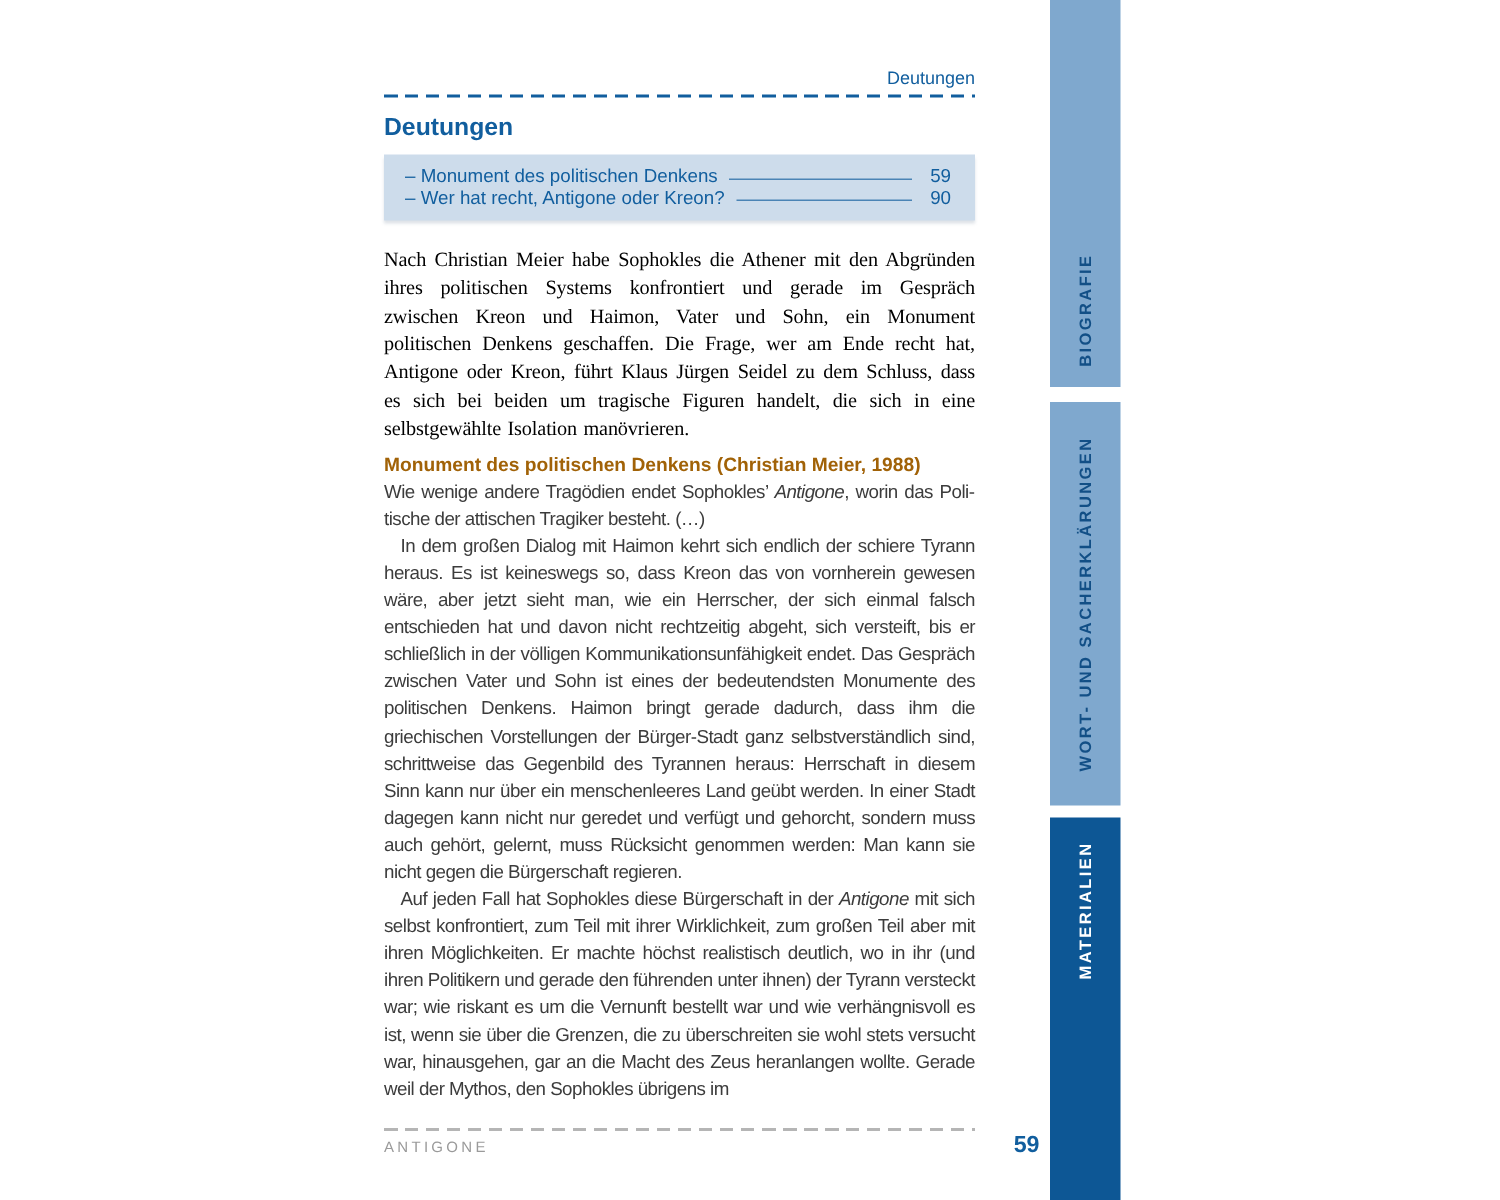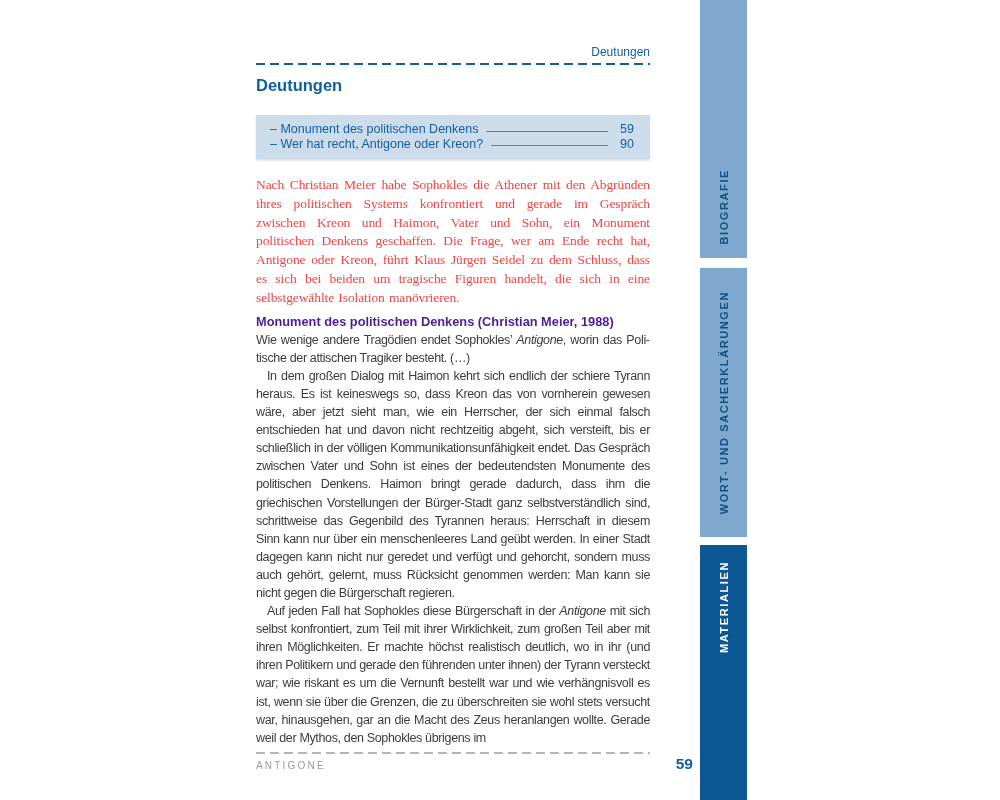--- a/index.html
+++ b/index.html
@@ -7,32 +7,32 @@
         font-family:"Liberation Sans",sans-serif;}
 
   
   .content{position:absolute;left:256px;top:17px;width:394px;}
   .running-head{padding-top:29px;text-align:right;font-size:12px;line-height:13px;
                 color:#115E9E;}
   .rule-top{margin-top:4px;height:2px;
             background:repeating-linear-gradient(90deg,#115E9E 0 9px,transparent 9px 14px);}
   .page-title{margin:10px 0 0 0;font-size:16.5px;line-height:20px;font-weight:bold;color:#115E9E;}
 
-  .toc-box{margin-top:20px;background:#CDDCEB;padding:7px 16px 8px 14px;
+  .toc-box{margin-top:8px;background:#CDDCEB;padding:7px 16px 8px 14px;
            box-shadow:0 2px 2px rgba(120,140,160,0.25);}
   .toc-row{display:flex;align-items:center;font-size:12.5px;line-height:14.5px;color:#115E9E;}
   .toc-label{white-space:nowrap;}
   .toc-leader{flex:1;height:1px;background:#4B84B5;margin:4px 8px 0 8px;}
   .toc-page{min-width:18px;text-align:right;}
 
   .intro{margin:17px 0 0 0;font-family:"Liberation Serif",serif;font-size:13.5px;
-         line-height:18.8px;color:#ef4444;text-align:justify;letter-spacing:-0.1px;
+         line-height:18.8px;color:#000000;text-align:justify;letter-spacing:-0.1px;
          word-spacing:1px;hyphens:manual;}
   .section-heading{margin:5px 0 0 0;font-size:12.8px;line-height:18.1px;font-weight:bold;
-                   color:#4c1d95;white-space:nowrap;}
+                   color:#a16207;white-space:nowrap;}
   .body-para{margin:0;font-size:12.5px;line-height:18.1px;color:#3C3C3C;text-align:justify;
              letter-spacing:-0.35px;hyphens:manual;}
   .body-para.indent{text-indent:11px;}
   .body-para em{font-style:italic;}
 
   
   .footer{position:absolute;left:256px;top:752px;width:437px;}
   .footer-rule{width:394px;height:2px;
                background:repeating-linear-gradient(90deg,#B5B5B5 0 9px,transparent 9px 14px);}
   .book-title{margin-top:6px;font-size:10px;letter-spacing:2.2px;color:#9A9A9A;}

